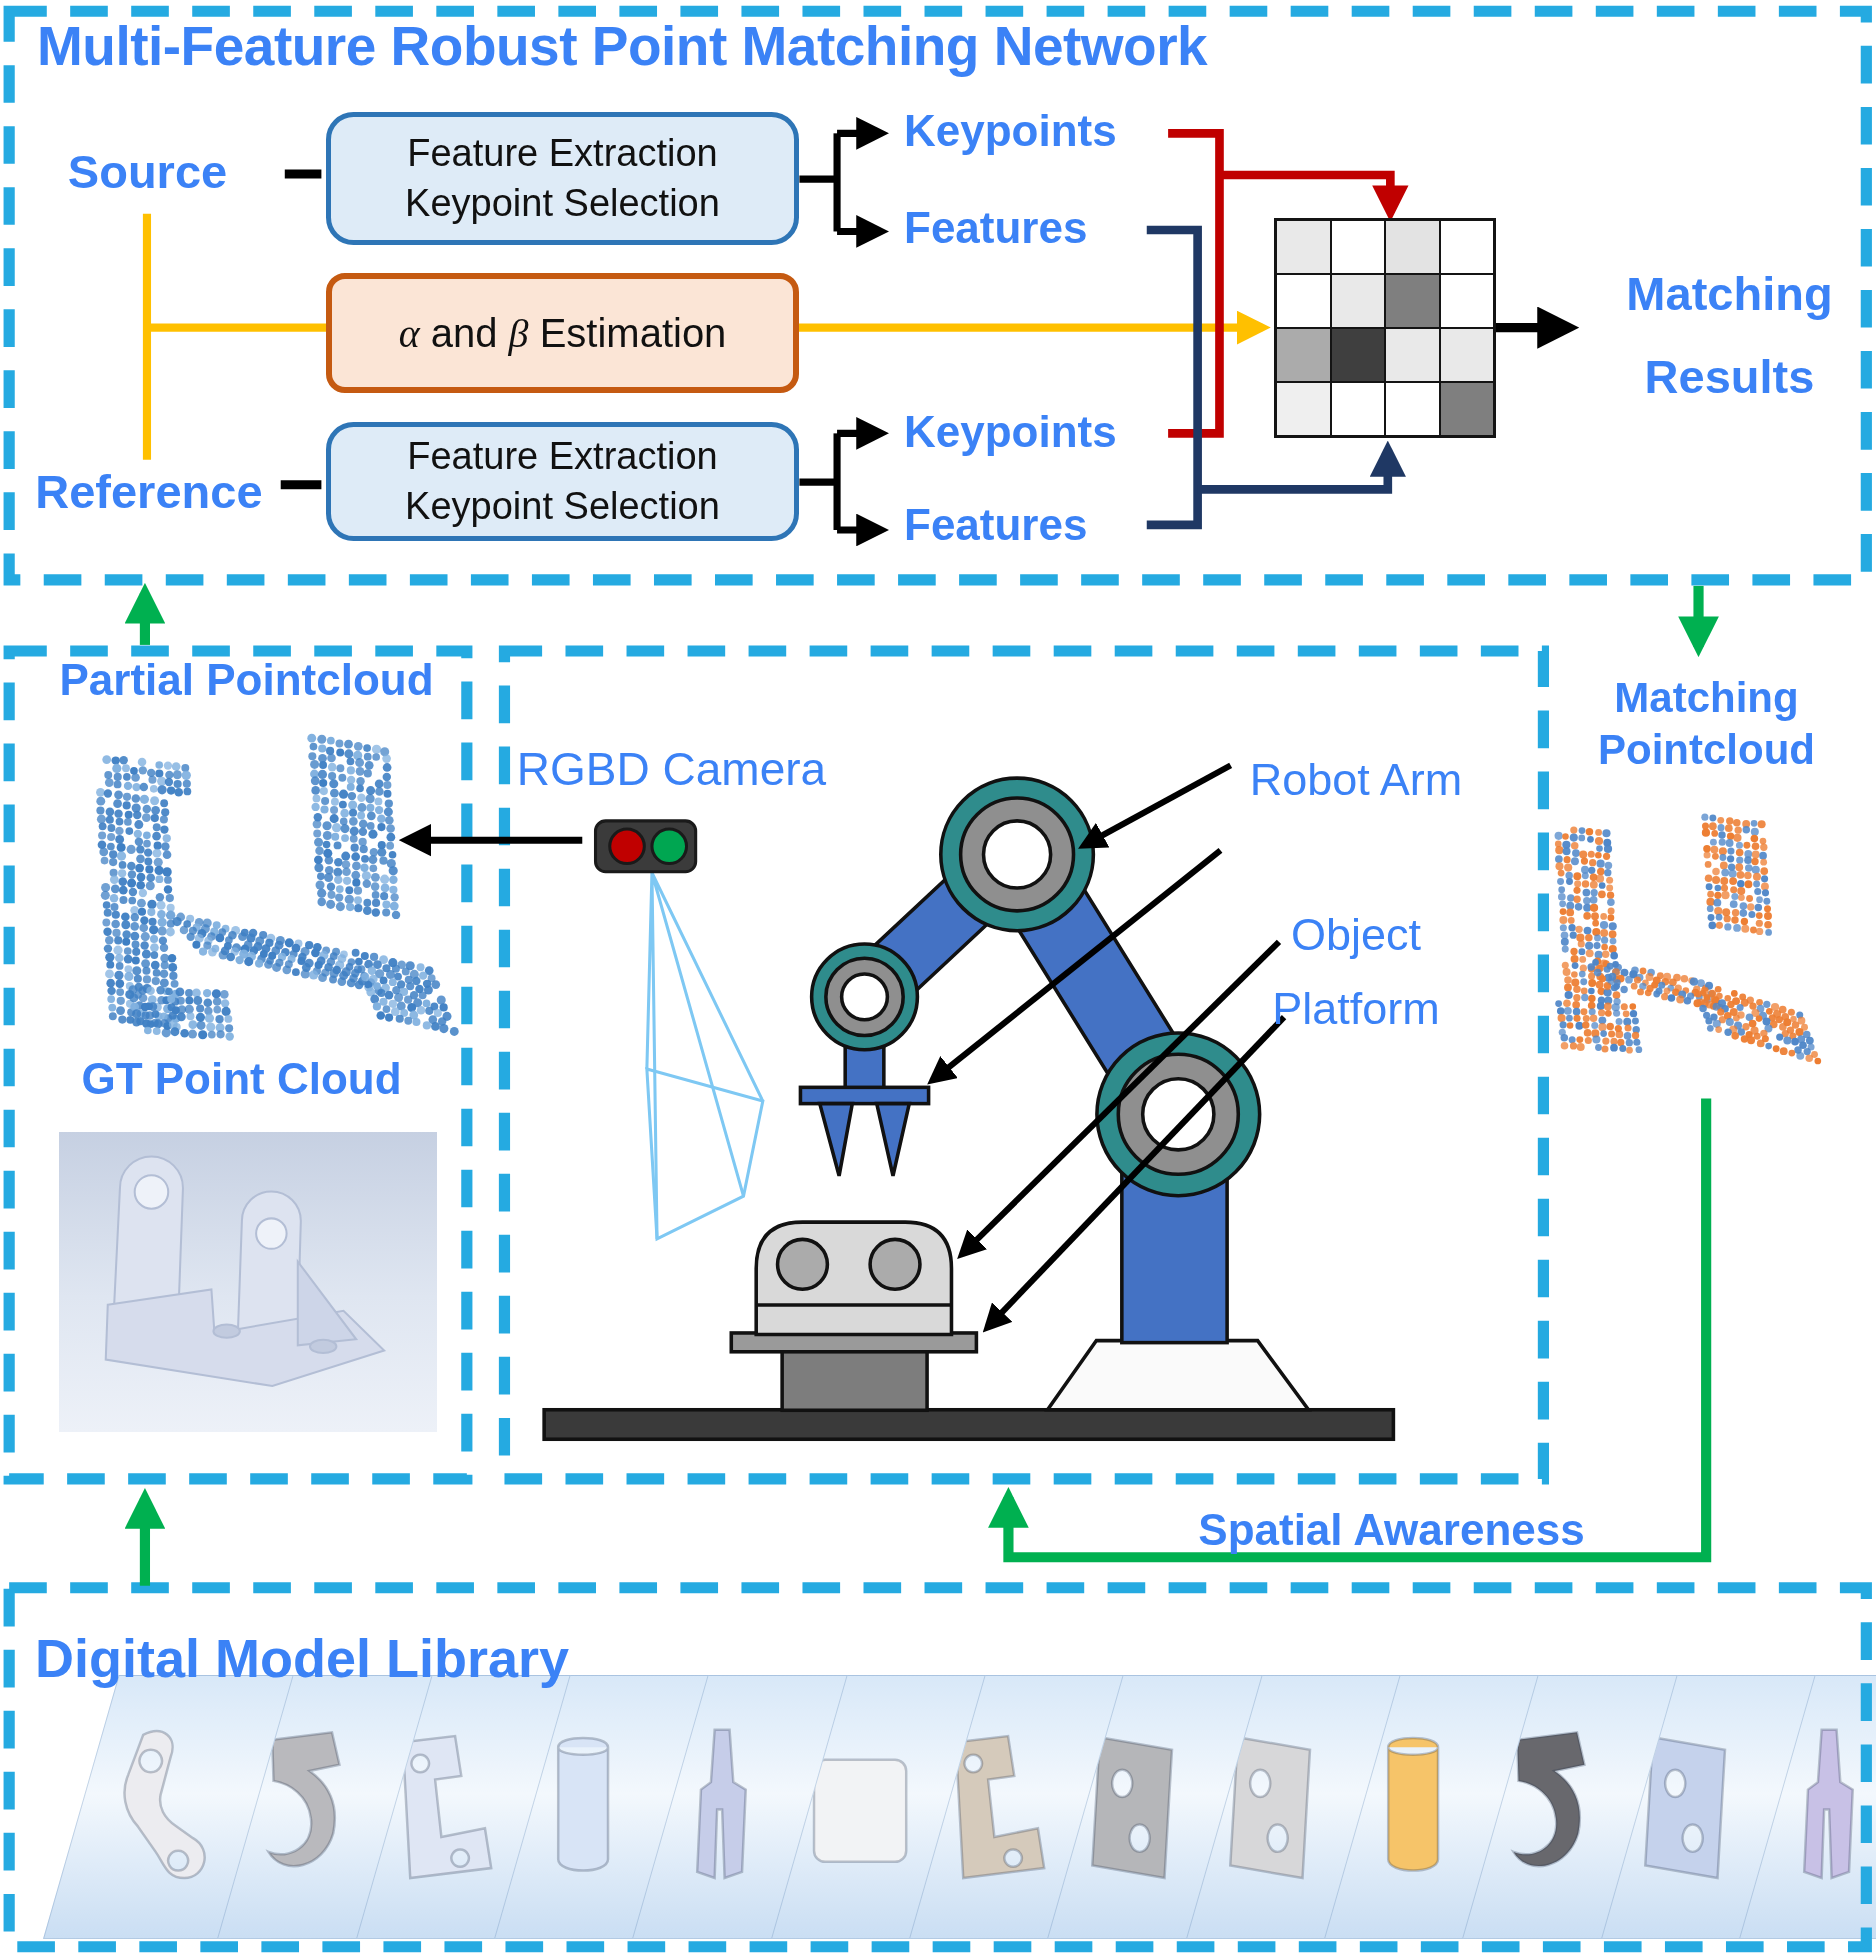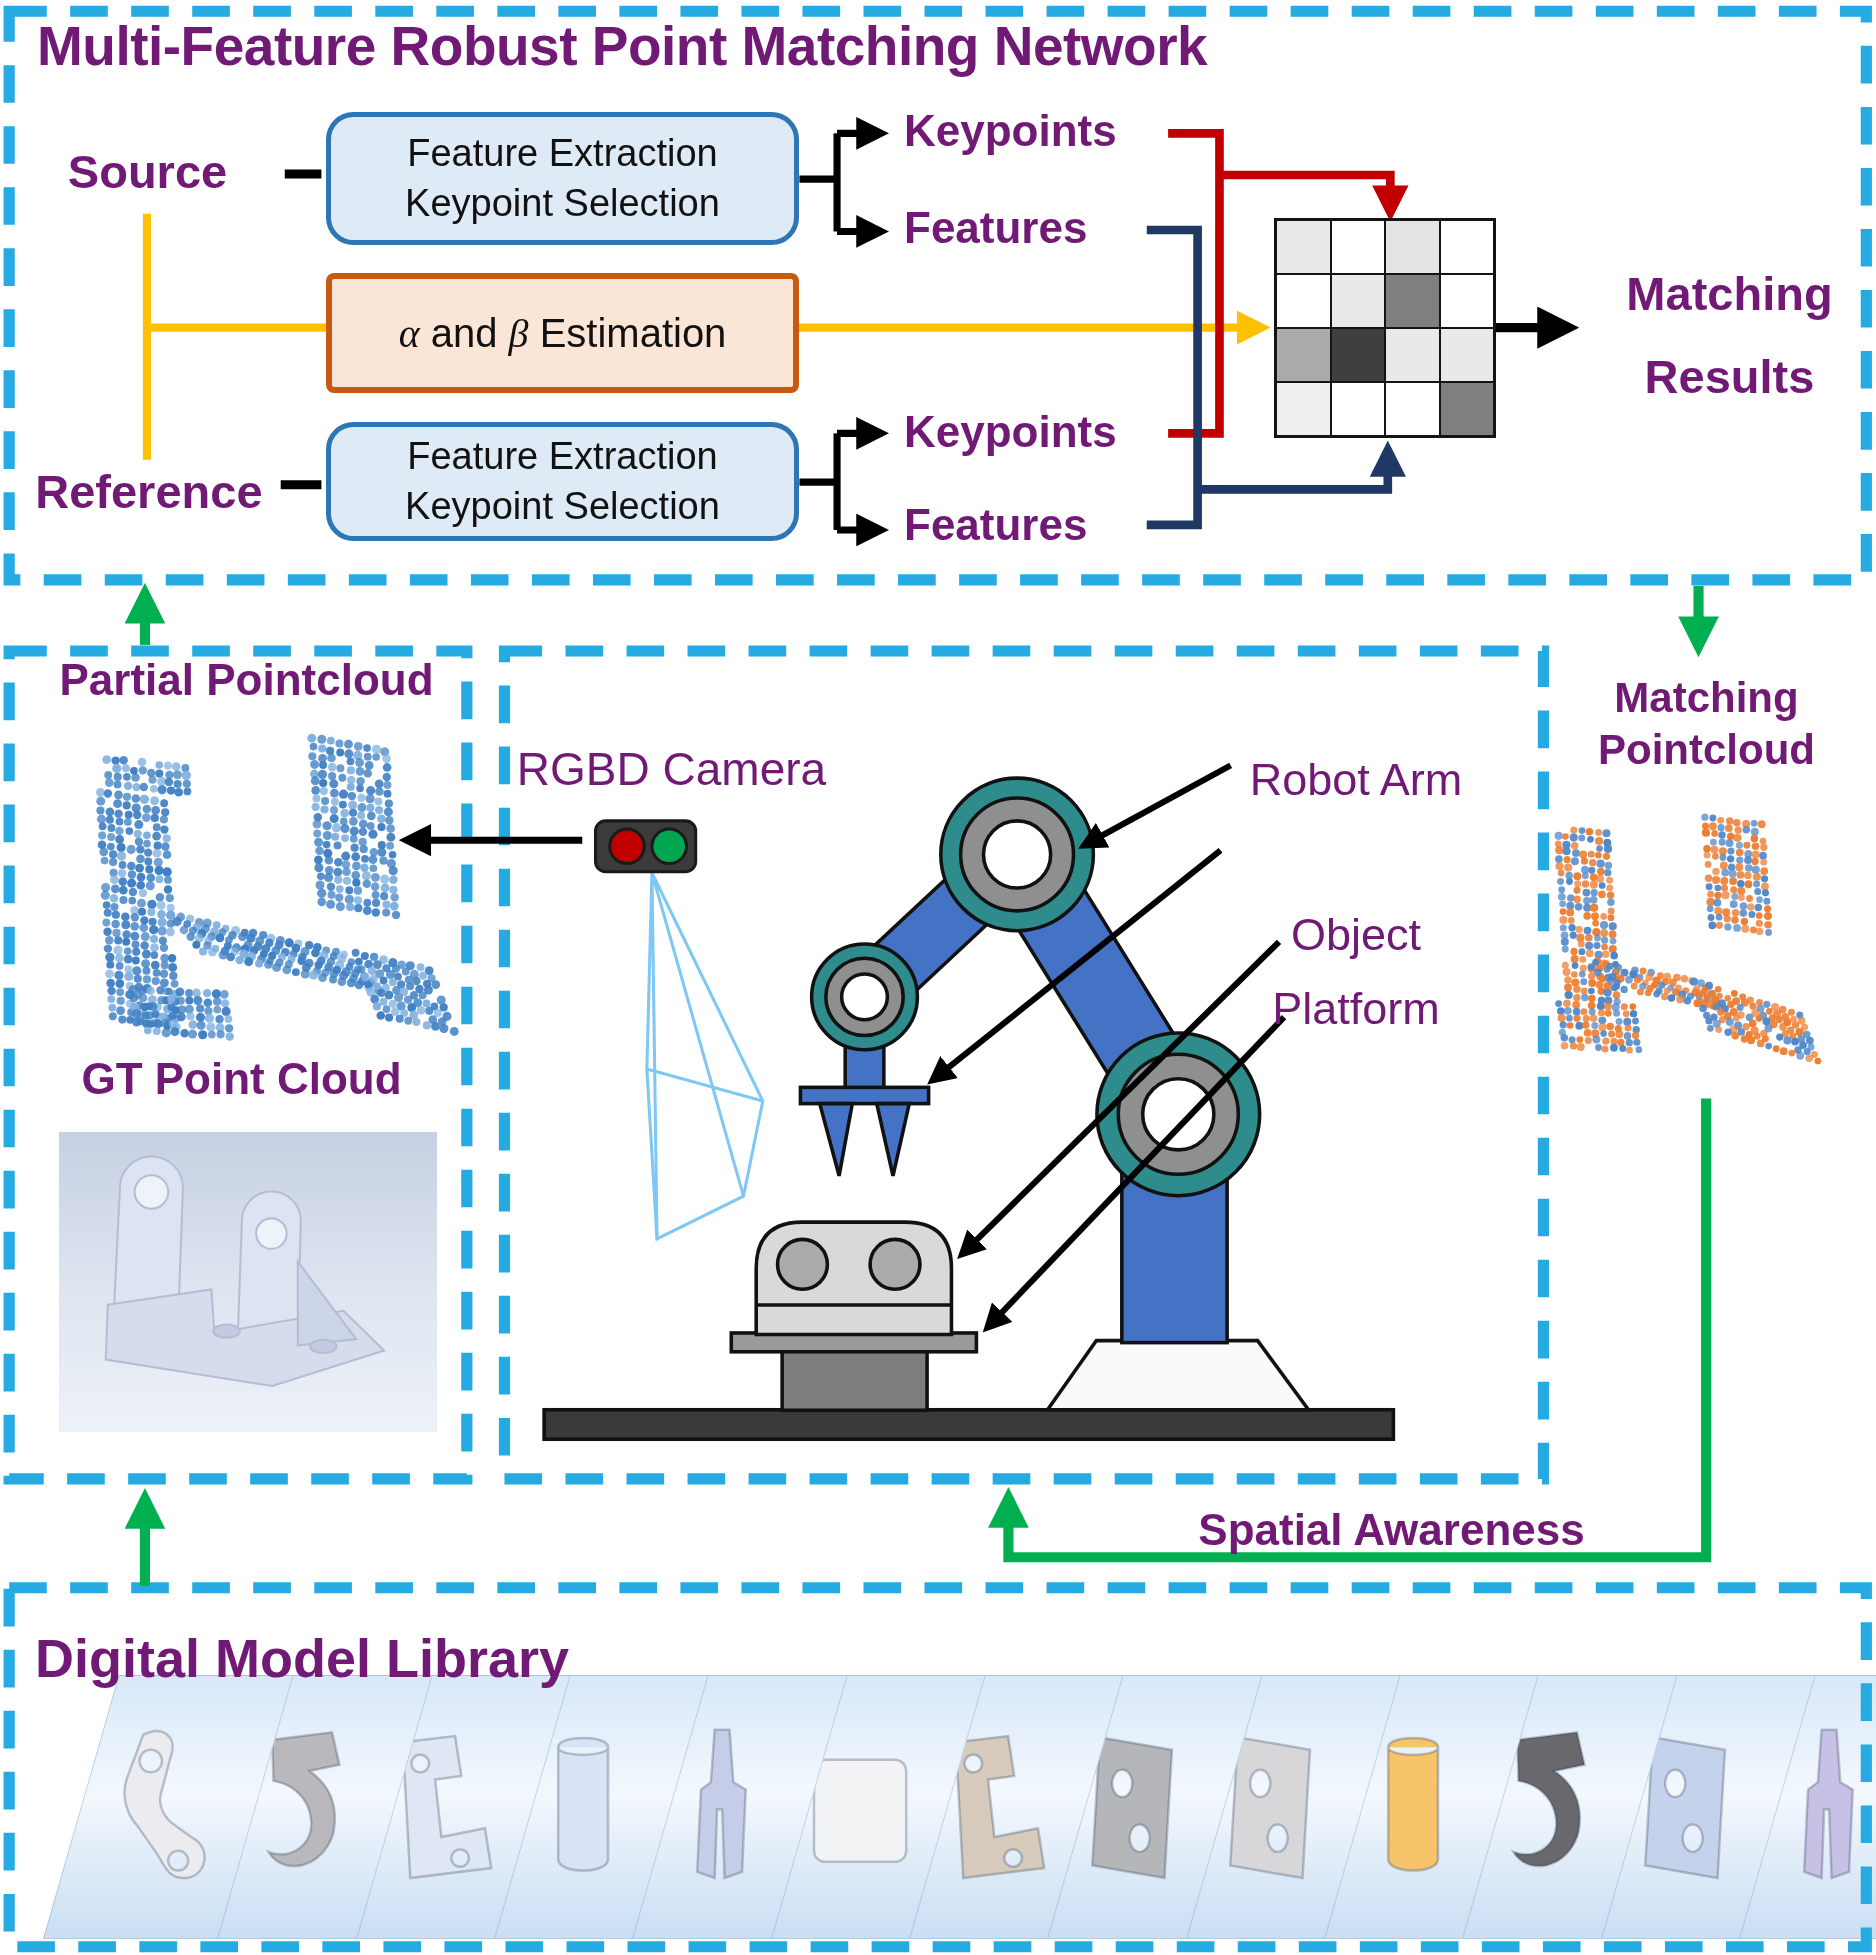--- a/index.html
+++ b/index.html
@@ -2,41 +2,41 @@
 <html style="font-size:8.1px"><head>
 <meta charset="utf-8">
 <style>
   html,body{margin:0;padding:0;background:#ffffff;}
   body{font-family:"Liberation Sans", sans-serif;}
   .canvas{position:relative;width:1876px;height:1955px;background:#ffffff;overflow:hidden;}
 
   
   #cards-layer{position:absolute;inset:0;z-index:1;}
   svg.overlay{position:absolute;left:0;top:0;z-index:3;}
-  .txt{position:absolute;z-index:4;color:#701a75;white-space:nowrap;}
+  .txt{position:absolute;z-index:4;color:#3b82f6;white-space:nowrap;}
 
   
   .t-net-title{left:37px;top:14.2px;font-size:55px;font-weight:800;letter-spacing:-0.5px;}
   .t-source{left:46px;top:144px;width:203px;text-align:center;font-size:47px;font-weight:800;}
   .t-reference{left:24.4px;top:464px;width:249px;text-align:center;font-size:47px;font-weight:800;}
   .t-kp{left:904px;width:270px;font-size:44px;font-weight:800;}
   .t-kp1{top:106px;} .t-ft1{top:203px;}
   .t-kp2{top:407px;} .t-ft2{top:500px;}
   .t-match{left:1597px;width:265px;text-align:center;font-size:47px;font-weight:800;}
   .t-match1{top:266px;} .t-match2{top:349px;}
 
   
   .fbox{position:absolute;z-index:4;left:326px;width:473px;box-sizing:border-box;
         background:#DEEBF7;border:5.6px solid #2E75B6;border-radius:27.5px;
         display:flex;flex-direction:column;justify-content:center;align-items:center;
         font-size:38px;line-height:1.3;color:#111;}
   #fbox1{top:112px;height:133px;}
   #fbox2{top:422px;height:119px;}
   .ebox{position:absolute;z-index:4;left:326px;top:273px;width:473px;height:120px;box-sizing:border-box;
-        background:#FBE5D6;border:6.1px solid #C55A11;border-radius:8px;
+        background:#FBE5D6;border:6.1px solid #C55A11;border-radius:19px;
         display:flex;justify-content:center;align-items:center;font-size:40px;color:#111;}
   .greek{font-family:"Liberation Serif", serif;font-style:italic;}
 
   
   #matrix{position:absolute;z-index:4;left:1274px;top:218px;width:222px;height:220px;
           box-sizing:border-box;border:2.5px solid #141414;display:grid;
           grid-template-columns:repeat(4,1fr);grid-template-rows:repeat(4,1fr);background:#fff;}
   .mcell{border:1.3px solid #141414;}
 
   

